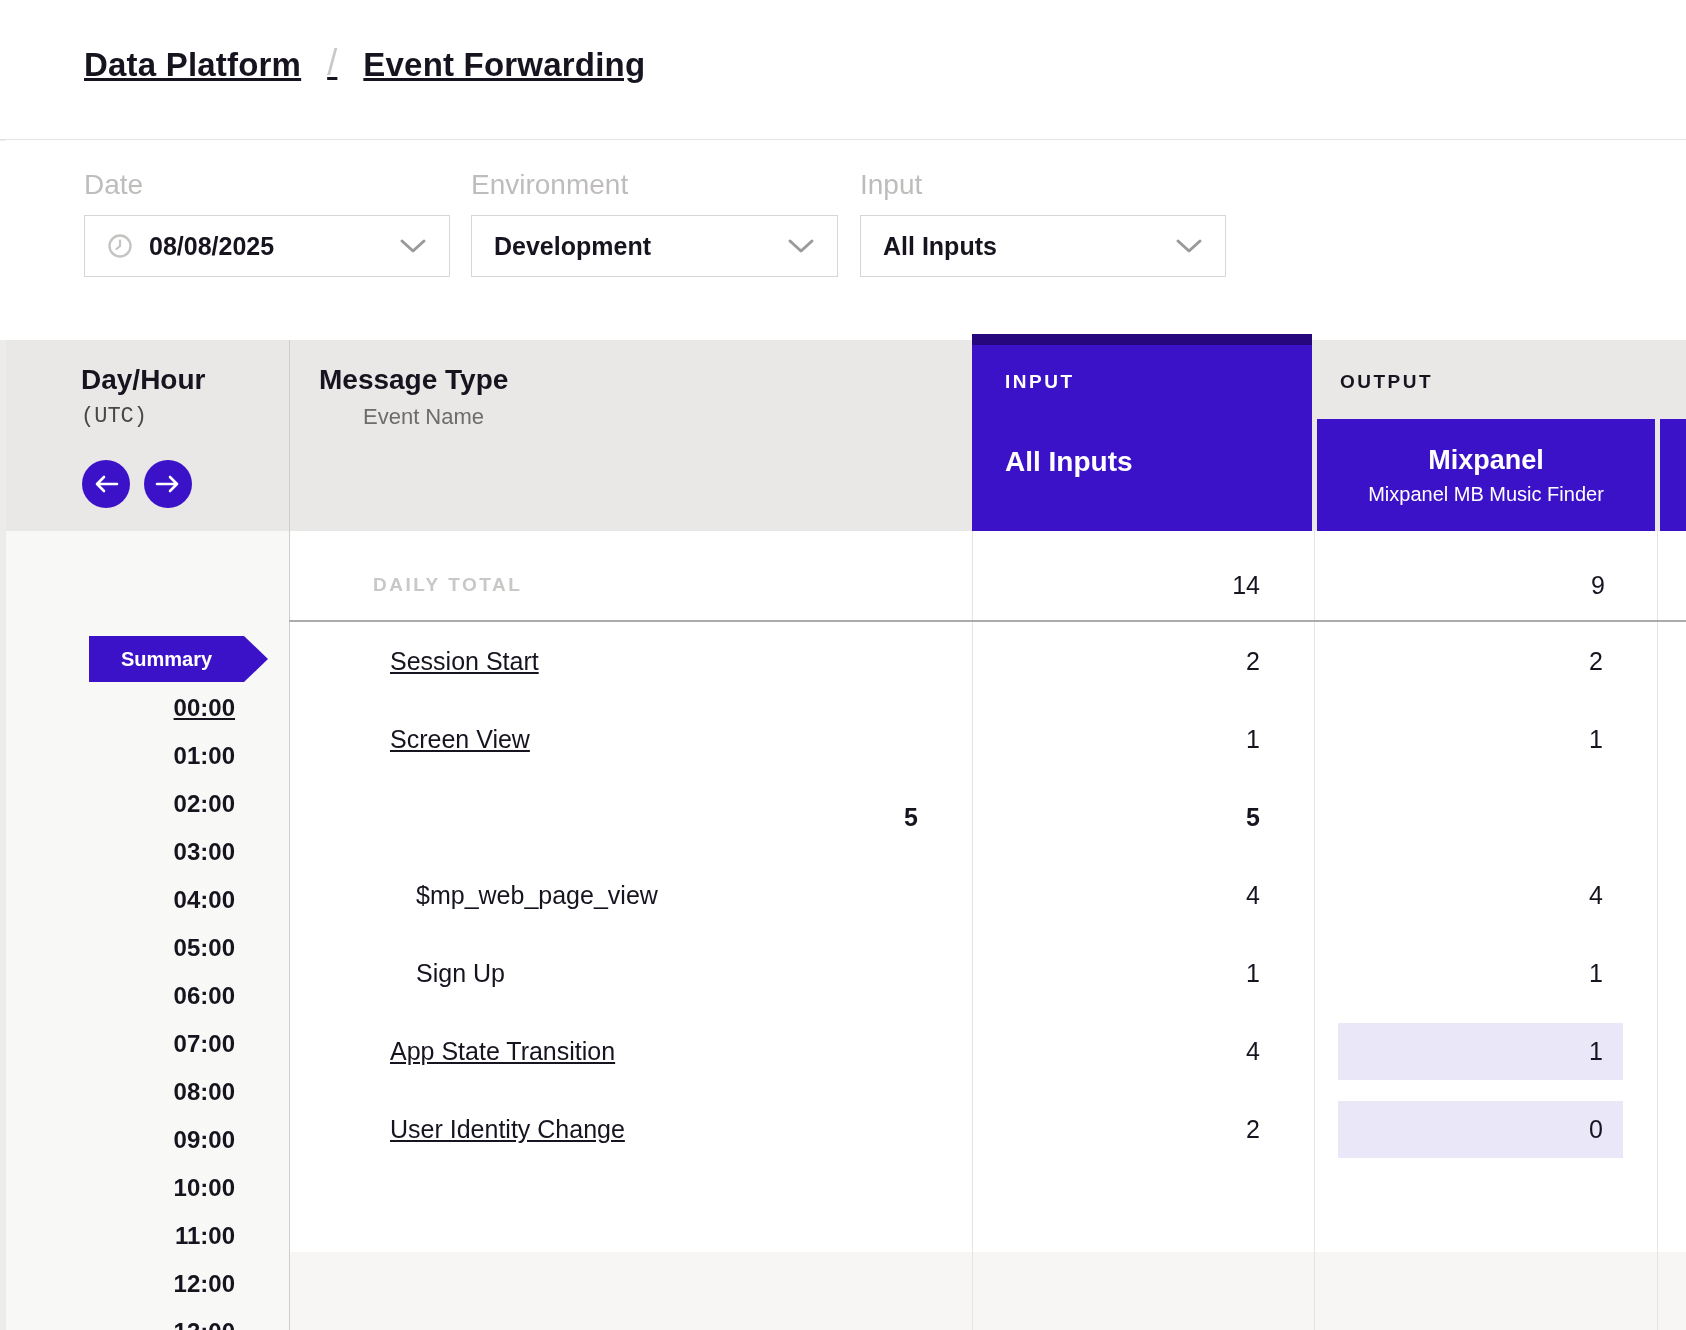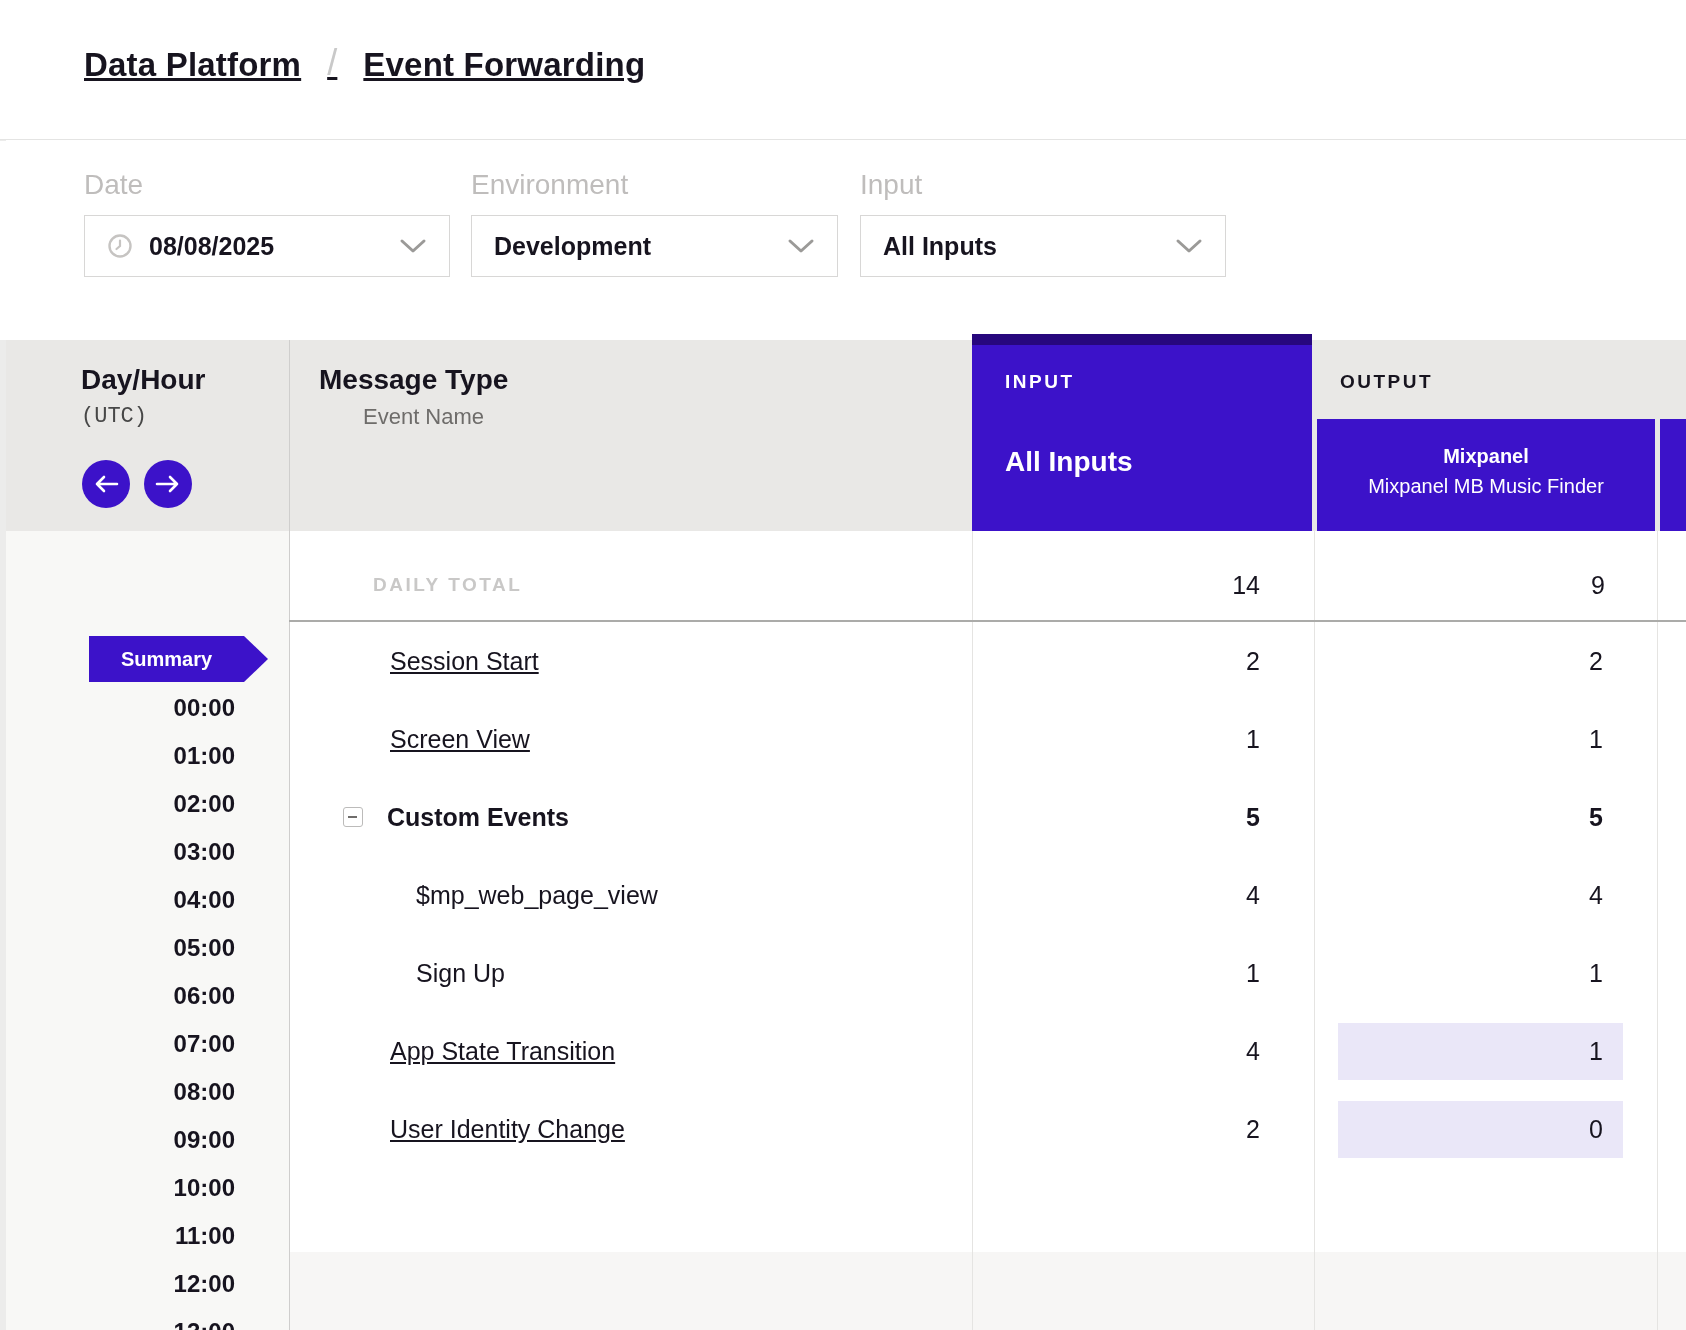--- a/index.html
+++ b/index.html
@@ -40,21 +40,21 @@
   .msg-title { font-size:28px; font-weight:700; }
   .msg-sub { font-size:22px; color:#6e6c6a; margin-top:8px; margin-left:44px; }
 
   .input-block { position:absolute; left:972px; top:334px; width:340px; height:198px; background:#3c12c9; }
   .input-block .dark-strip { position:absolute; left:0; top:0; width:100%; height:11px; background:#27077d; }
   .col-section-label { font-size:19px; font-weight:700; letter-spacing:2.5px; }
   .input-block .col-section-label { position:absolute; left:33px; top:37px; color:#fff; }
   .input-block .col-title { position:absolute; left:33px; top:112px; color:#fff; font-size:28px; font-weight:700; }
   .output-label { position:absolute; left:1340px; top:371px; color:#17141f; }
   .mixpanel-block { position:absolute; left:1317px; top:419px; width:338px; height:113px; background:#3c12c9; text-align:center; color:#fff; }
-  .mixpanel-block .col-title { font-size:20px; font-weight:700; margin-top:26px; }
+  .mixpanel-block .col-title { font-size:27px; font-weight:700; margin-top:26px; }
   .mixpanel-block .col-sub { font-size:20px; font-weight:500; margin-top:7px; }
   .next-output-block { position:absolute; left:1660px; top:419px; width:26px; height:113px; background:#3c12c9; }
 
   
   .sidebar { position:absolute; left:6px; top:531px; width:283px; height:799px; background:#f8f8f6; }
   .v-sidebar-border { position:absolute; left:289px; top:340px; width:1px; height:990px; background:#cfcecd; }
   .summary-tag { position:absolute; left:89px; top:636px; height:46px; display:flex; cursor:pointer; }
   .summary-rect { background:#3c12c9; color:#fff; font-size:20px; font-weight:700; display:flex; align-items:center; justify-content:center; width:155px; height:46px; }
   .summary-tip { width:0; height:0; border-top:23px solid transparent; border-bottom:23px solid transparent; border-left:24px solid #3c12c9; }
   .hour-item { position:absolute; width:229px; text-align:right; font-size:24px; font-weight:700; color:#17141f; height:30px; line-height:30px; cursor:pointer; }
@@ -187,21 +187,21 @@
 
   <div class="body-area"></div>
   <div class="footer-gray"></div>
 
   <div class="sidebar"></div>
   <div class="summary-tag">
     <div class="summary-rect">Summary</div>
     <div class="summary-tip"></div>
   </div>
   <div id="hours-container">
-      <div class="hour-item" style="left: 6px; top: 693px;">00:00</div>
+      <div class="hour-item" style="left: 6px; top: 693px; text-decoration: underline;">00:00</div>
       <div class="hour-item" style="left: 6px; top: 741px;">01:00</div>
       <div class="hour-item" style="left: 6px; top: 789px;">02:00</div>
       <div class="hour-item" style="left: 6px; top: 837px;">03:00</div>
       <div class="hour-item" style="left: 6px; top: 885px;">04:00</div>
       <div class="hour-item" style="left: 6px; top: 933px;">05:00</div>
       <div class="hour-item" style="left: 6px; top: 981px;">06:00</div>
       <div class="hour-item" style="left: 6px; top: 1029px;">07:00</div>
       <div class="hour-item" style="left: 6px; top: 1077px;">08:00</div>
       <div class="hour-item" style="left: 6px; top: 1125px;">09:00</div>
       <div class="hour-item" style="left: 6px; top: 1173px;">10:00</div>
@@ -238,24 +238,20 @@
         <div class="label-cell normal">
           <span>Screen View</span>
         </div>
         <div class="num-cell">1</div>
         <div class="out-cell">
           <span class="plain">1</span>
         </div>
         <div></div>
       </div>
       <div class="trow group">
-        <div class="label-cell group">
-          <span class="collapse-box"></span>
-          <span>Custom Events</span>
-        </div>
         <div class="num-cell">5</div>
         <div class="out-cell">
           <span class="plain" style="font-weight: 700;">5</span>
         </div>
         <div></div>
       </div>
       <div class="trow child">
         <div class="label-cell child">
           <span>$mp_web_page_view</span>
         </div>

